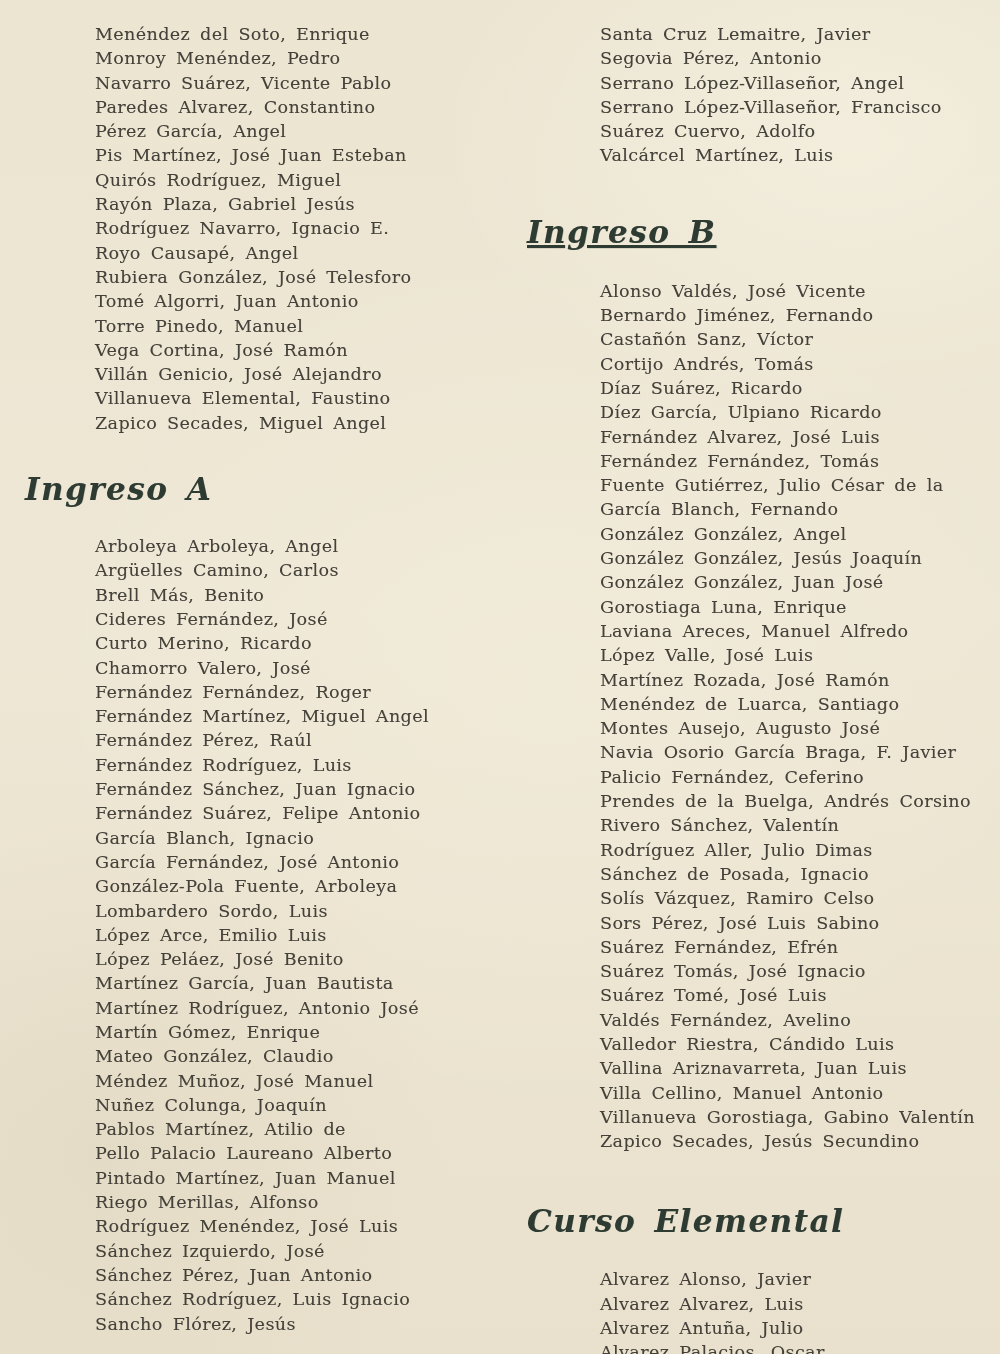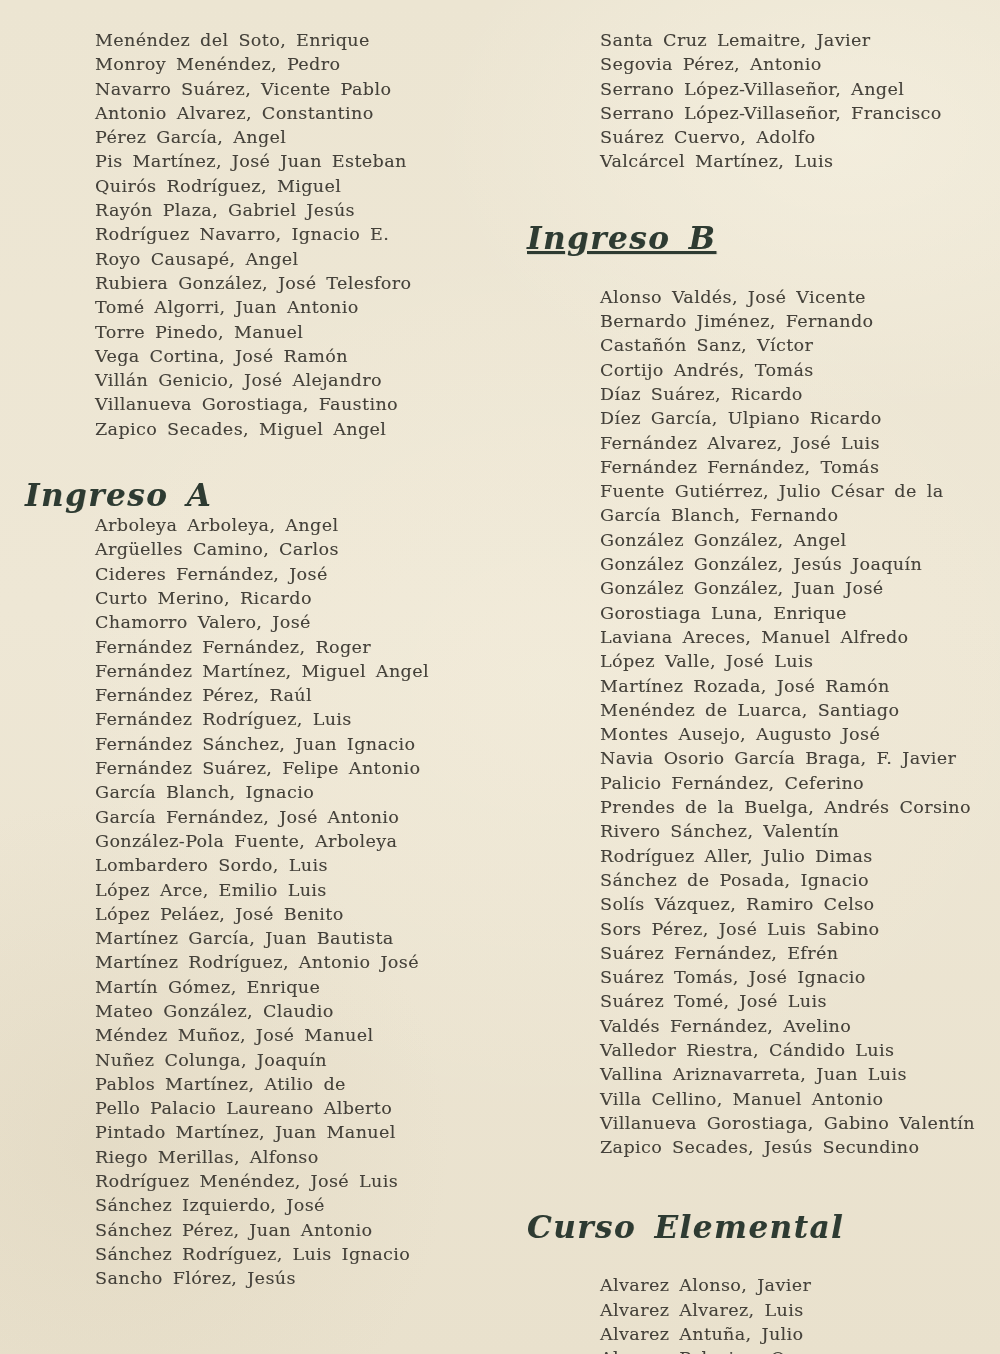--- a/index.html
+++ b/index.html
@@ -50,59 +50,60 @@
     font-style: italic;
     font-weight: 700;
     font-size: 31px;
     letter-spacing: 1.5px;
     word-spacing: 6px;
     color: #2e3b32;
     margin: 0;
     white-space: nowrap;
     text-shadow: 0.4px 0.4px 0 rgba(30,45,35,0.3);
   }
-  .first-list { margin-top: 28px; }
-  .heading-ingreso-a    { margin-top: 36px; }
+  .first-list { margin-top: 22px; }
+  .heading-ingreso-a    { margin-top: 36px; margin-bottom: 27px; }
   .heading-ingreso-b    { margin-top: 46px; margin-bottom: 29px; text-decoration: underline; }
   .heading-curso        { margin-top: 50px; margin-bottom: 28px; }
 </style>
 </head>
 <body>
 
 <div class="page">
 
   <div class="column left">
 
     <section>
       <ul class="names first-list">
           <li class="name-line">Menéndez del Soto, Enrique</li>
           <li class="name-line">Monroy Menéndez, Pedro</li>
           <li class="name-line">Navarro Suárez, Vicente Pablo</li>
-          <li class="name-line">Antonio Alvarez, Constantino</li>
+          <li class="name-line">Paredes Alvarez, Constantino</li>
           <li class="name-line">Pérez García, Angel</li>
           <li class="name-line">Pis Martínez, José Juan Esteban</li>
           <li class="name-line">Quirós Rodríguez, Miguel</li>
           <li class="name-line">Rayón Plaza, Gabriel Jesús</li>
           <li class="name-line">Rodríguez Navarro, Ignacio E.</li>
           <li class="name-line">Royo Causapé, Angel</li>
           <li class="name-line">Rubiera González, José Telesforo</li>
           <li class="name-line">Tomé Algorri, Juan Antonio</li>
           <li class="name-line">Torre Pinedo, Manuel</li>
           <li class="name-line">Vega Cortina, José Ramón</li>
           <li class="name-line">Villán Genicio, José Alejandro</li>
-          <li class="name-line">Villanueva Gorostiaga, Faustino</li>
+          <li class="name-line">Villanueva Elemental, Faustino</li>
           <li class="name-line">Zapico Secades, Miguel Angel</li>
         </ul>
     </section>
 
     <section>
       <h2 class="section-heading heading-ingreso-a">Ingreso A</h2>
       <ul class="names">
           <li class="name-line">Arboleya Arboleya, Angel</li>
           <li class="name-line">Argüelles Camino, Carlos</li>
+          <li class="name-line">Brell Más, Benito</li>
           <li class="name-line">Cideres Fernández, José</li>
           <li class="name-line">Curto Merino, Ricardo</li>
           <li class="name-line">Chamorro Valero, José</li>
           <li class="name-line">Fernández Fernández, Roger</li>
           <li class="name-line">Fernández Martínez, Miguel Angel</li>
           <li class="name-line">Fernández Pérez, Raúl</li>
           <li class="name-line">Fernández Rodríguez, Luis</li>
           <li class="name-line">Fernández Sánchez, Juan Ignacio</li>
           <li class="name-line">Fernández Suárez, Felipe Antonio</li>
           <li class="name-line">García Blanch, Ignacio</li>

